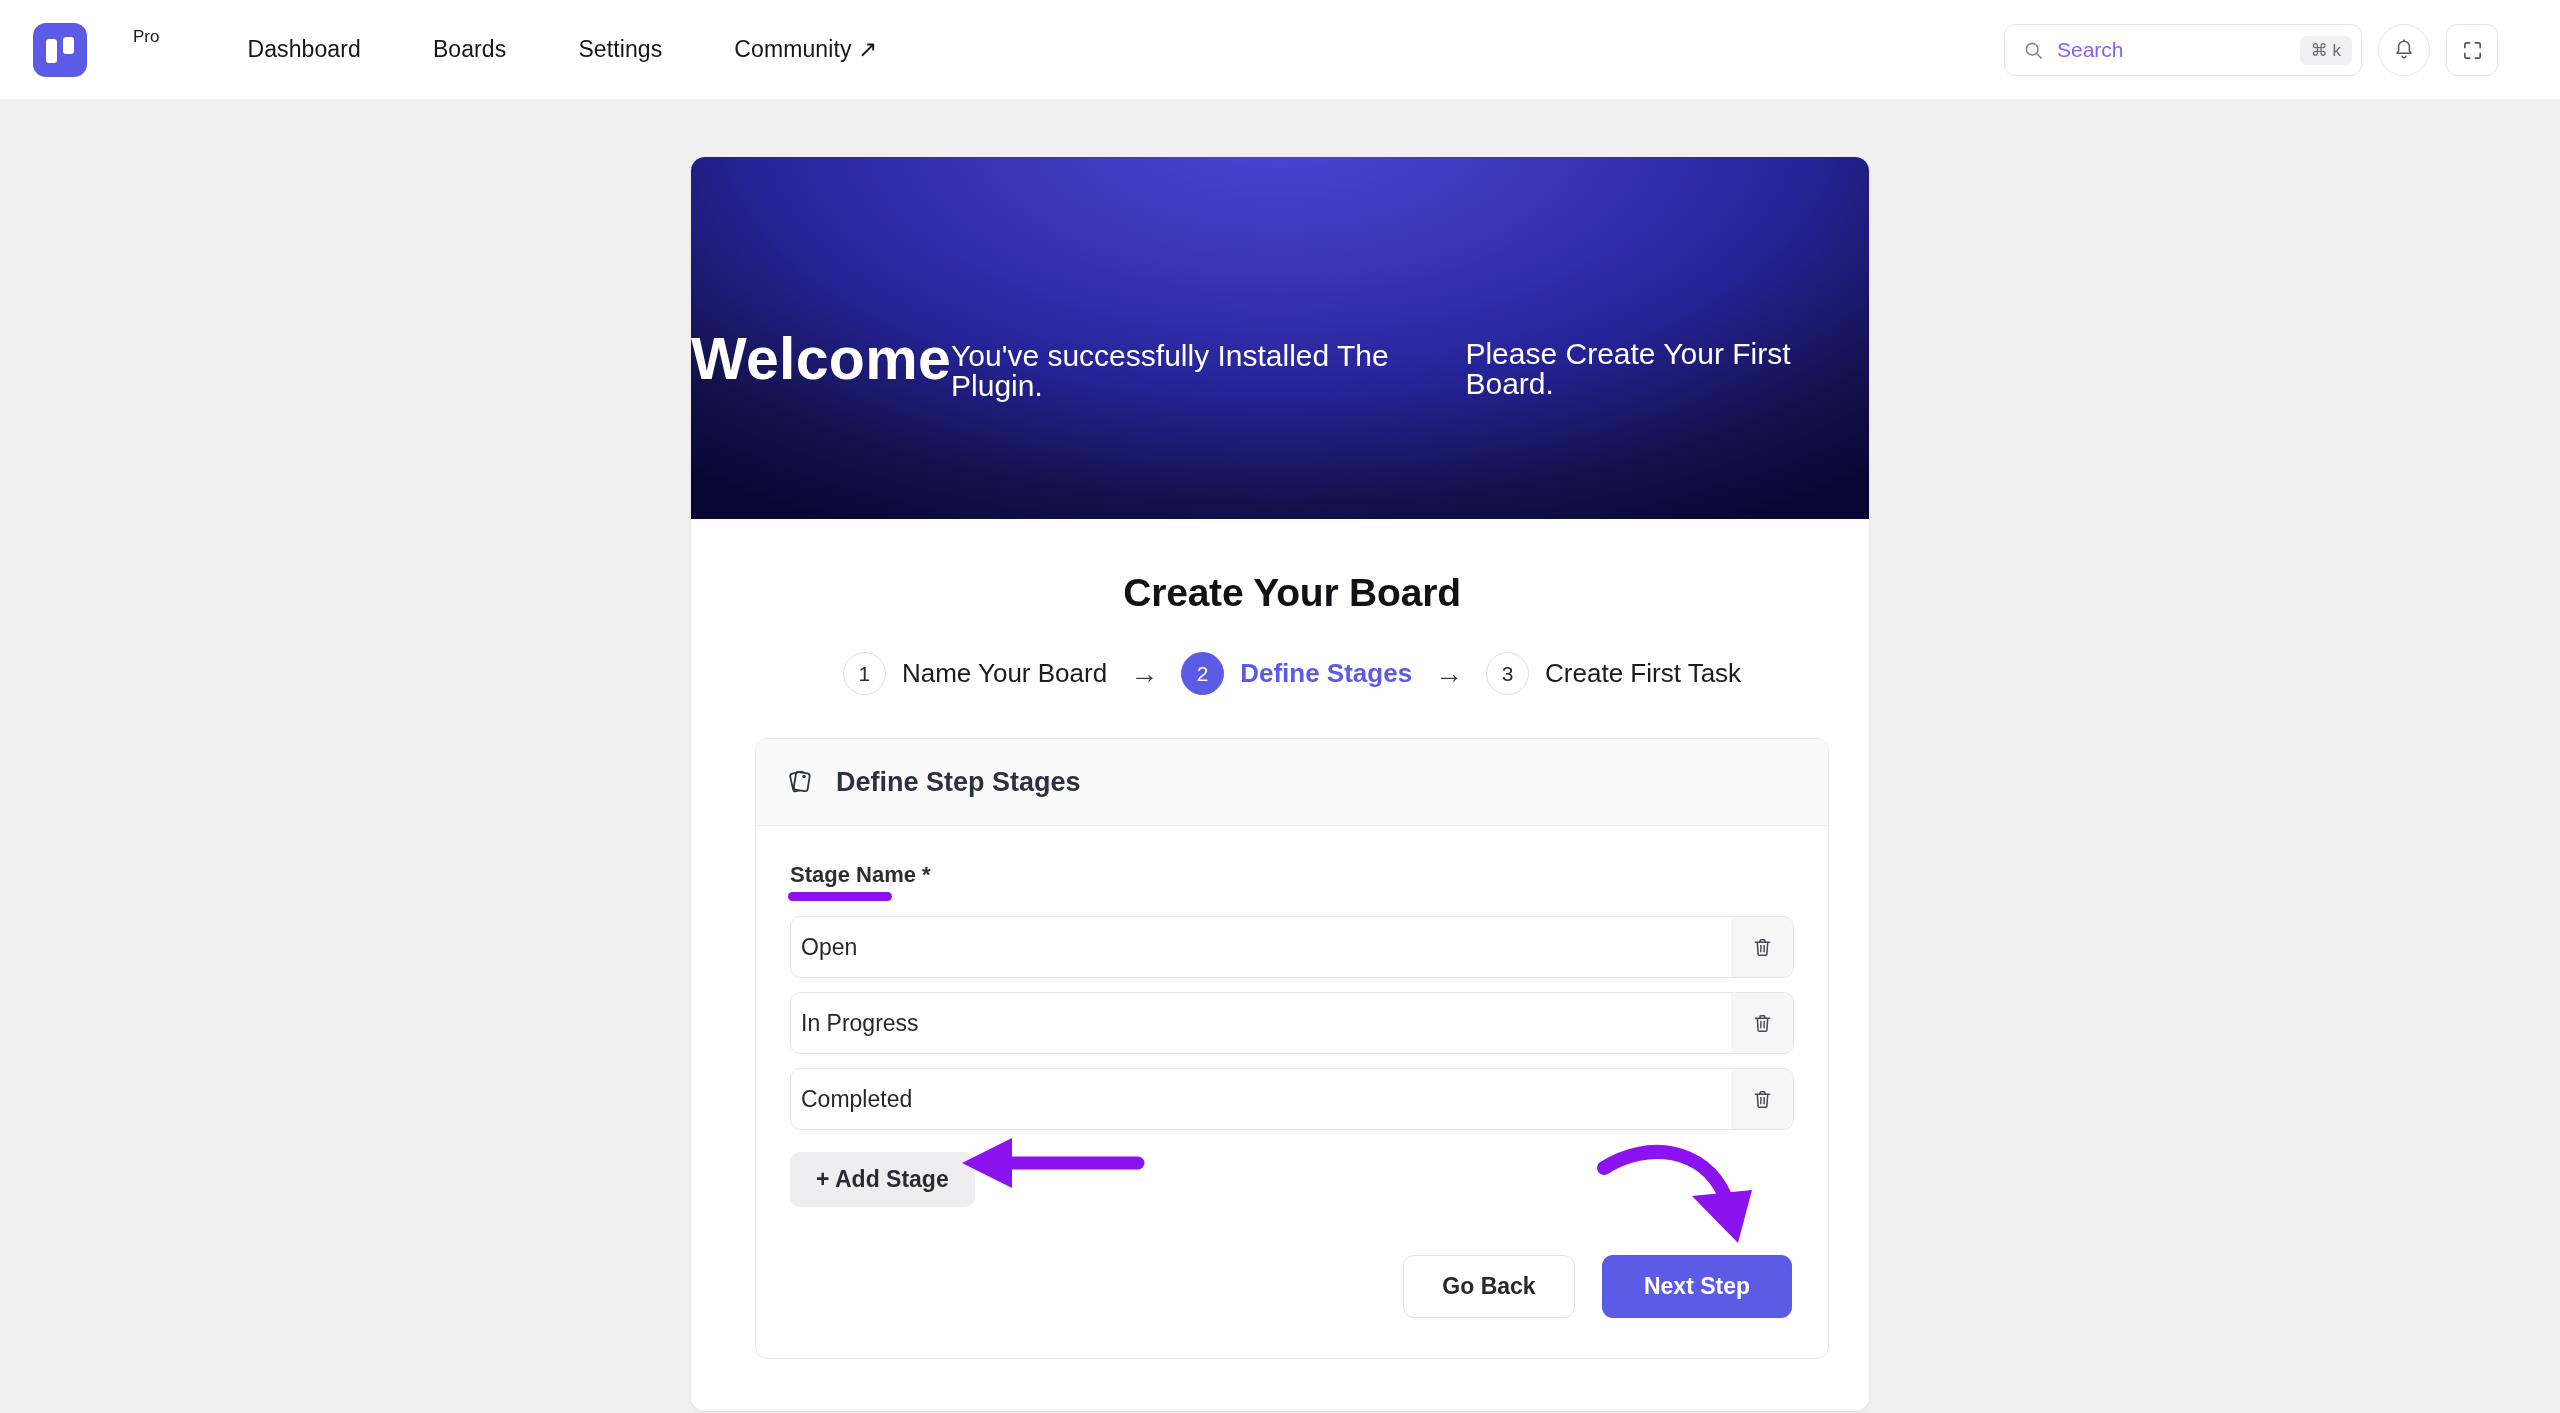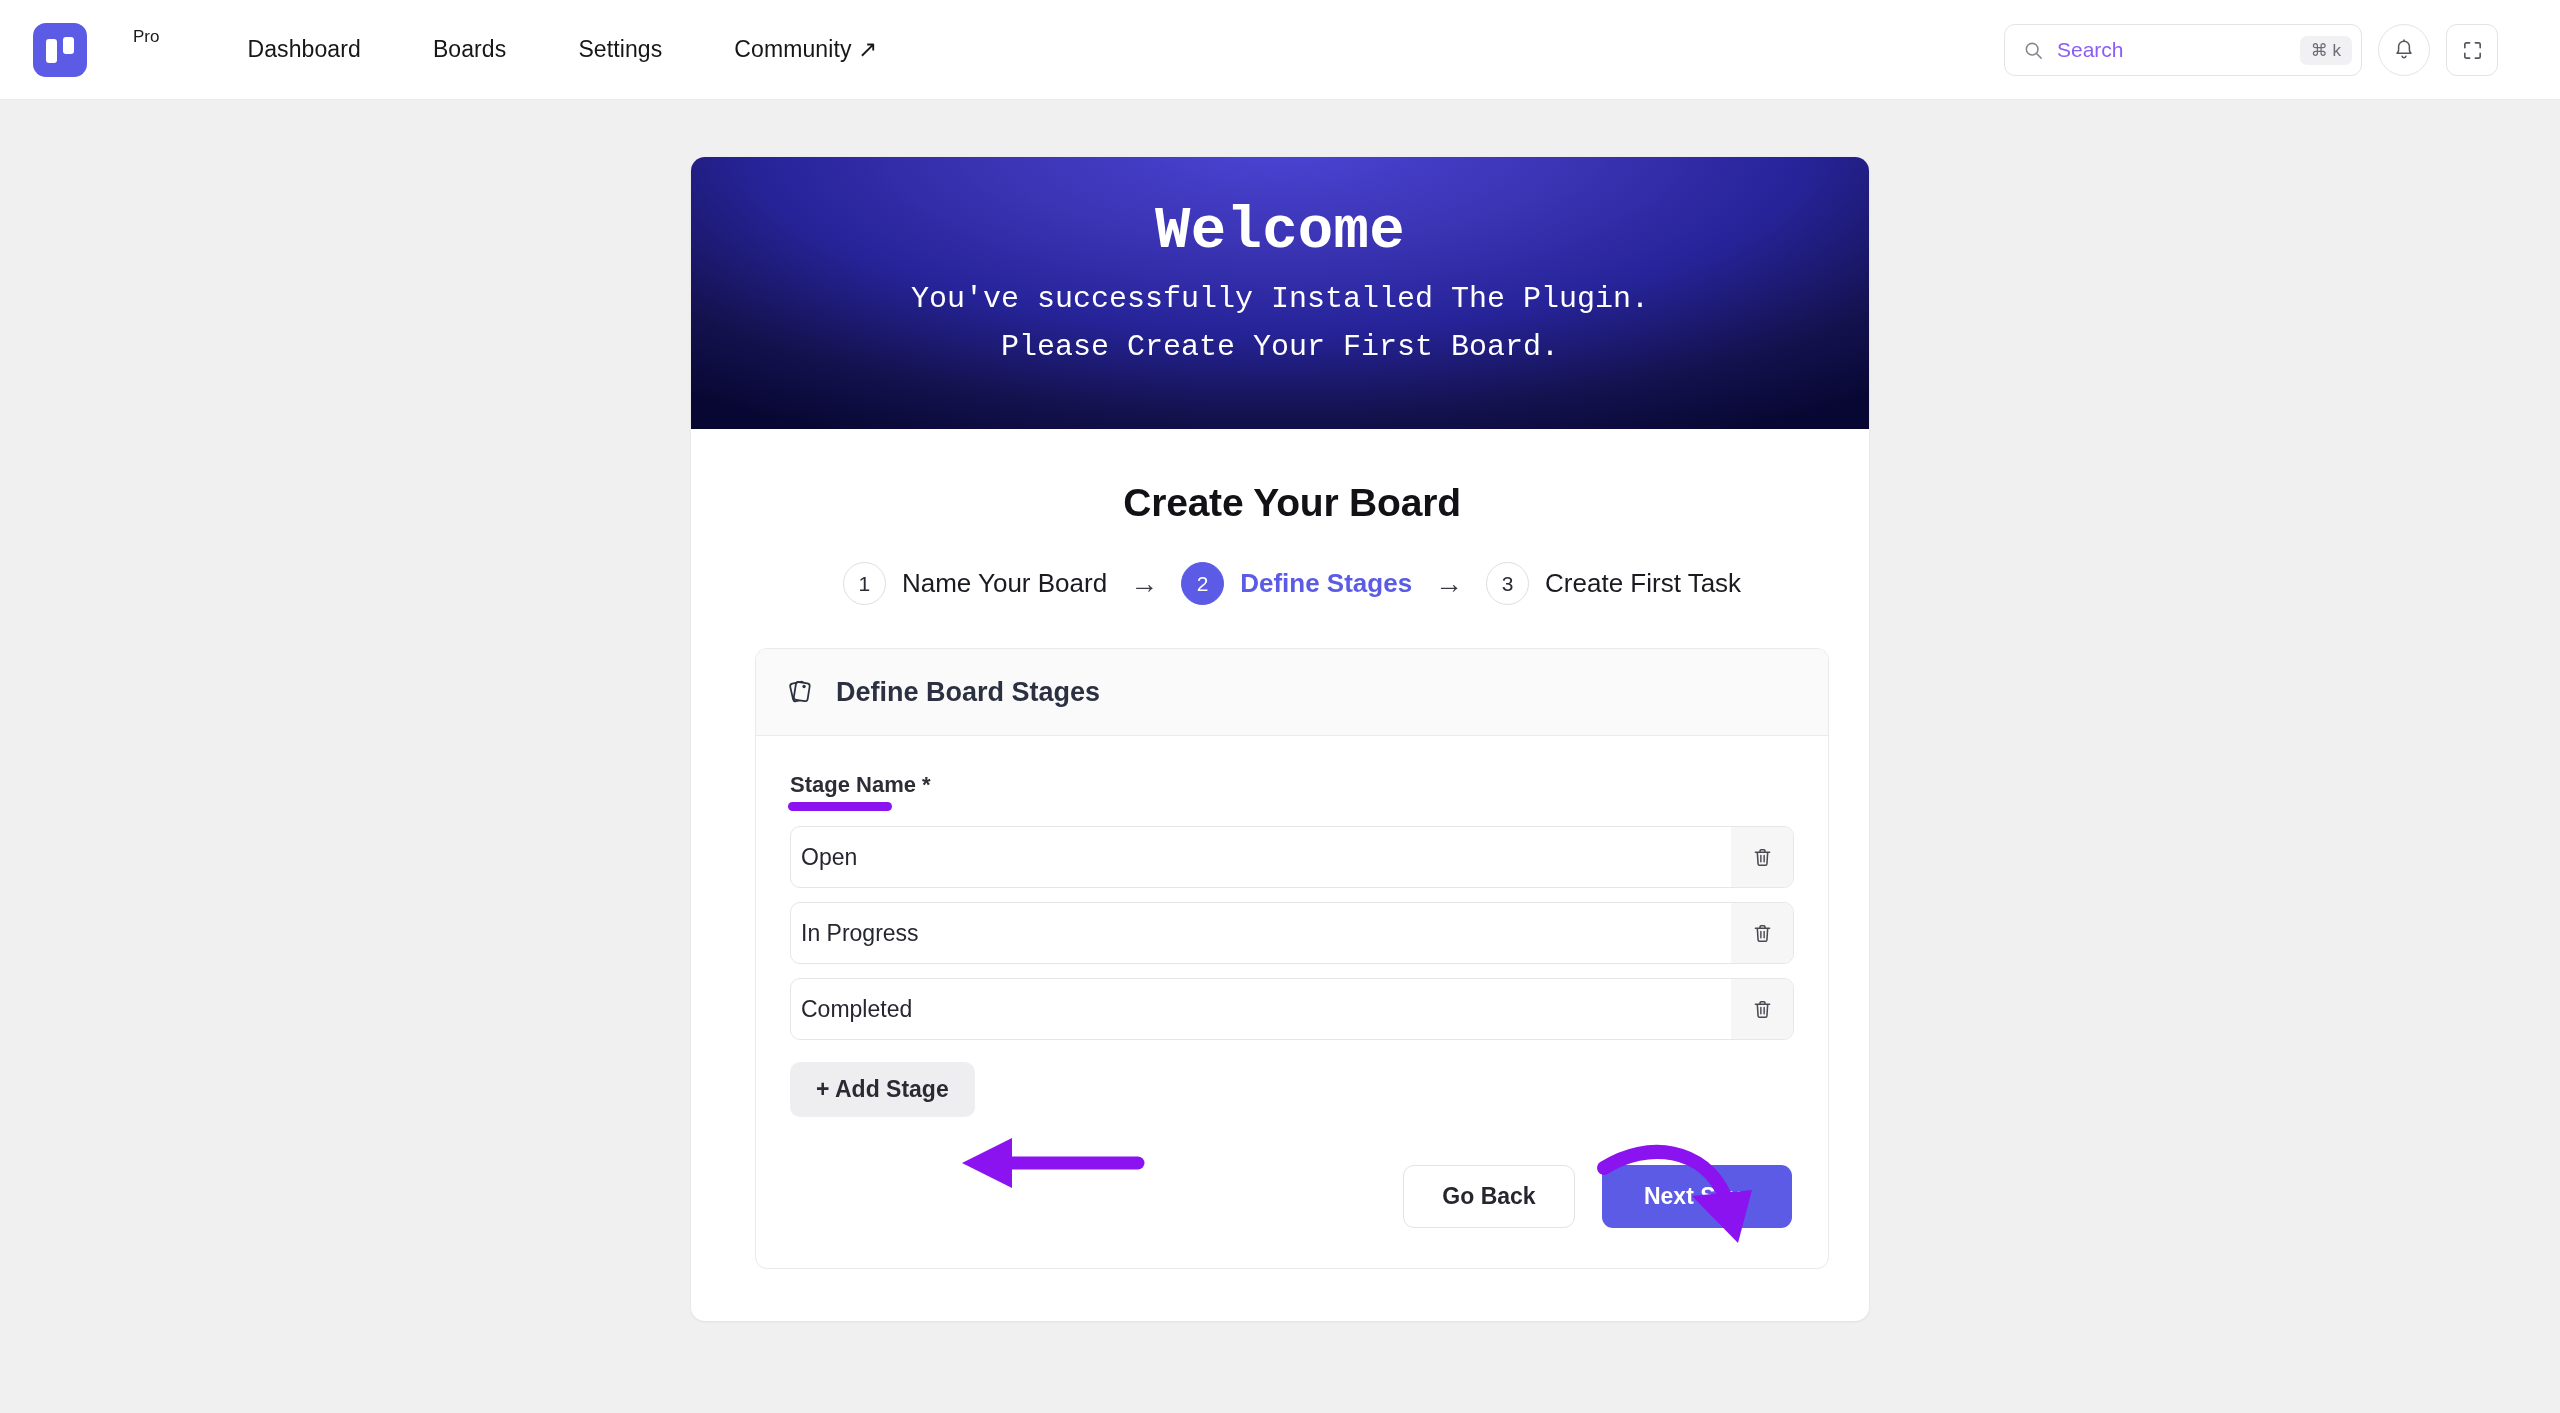--- a/index.html
+++ b/index.html
@@ -129,30 +129,29 @@
   .shell {
     width: 1178px;
     background: #ffffff;
     border-radius: 14px;
     overflow: hidden;
     box-shadow: 0 1px 3px rgba(0,0,0,.07);
   }
 
   
   .banner {
-    height: 272px;
+    height: 362px;
     background:
       radial-gradient(ellipse 78% 125% at 50% -8%, #4b46d8 0%, #3b34b4 32%, #262398 58%, #14124f 82%, #080733 100%);
     color: #fff;
     display: flex;
-    flex-direction: column;
+    flex-direction: row;
     align-items: center;
     justify-content: flex-start;
     padding-top: 44px;
-    font-family: Liberation Mono, monospace;
   }
   .banner h1 {
     font-size: 59px;
     font-weight: bold;
     letter-spacing: .3px;
     line-height: 1.05;
   }
   .banner p {
     font-size: 30px;
     font-weight: 400;
@@ -407,21 +406,21 @@
         </div>
       </div>
 
       <div class="card">
         <div class="card-head">
           <svg width="31" height="31" viewBox="0 0 28 28" fill="none">
             <rect x="2.4" y="6.6" width="12.6" height="16.2" rx="2.4" transform="rotate(-13 2.4 6.6)" stroke="#2c3142" stroke-width="1.6"></rect>
             <rect x="8.4" y="4.2" width="12.6" height="16.2" rx="2.4" transform="rotate(9 8.4 4.2)" stroke="#2c3142" stroke-width="1.6" fill="#fafafa"></rect>
             <circle cx="15.4" cy="8.6" r="1.5" fill="#2c3142"></circle>
           </svg>
-          <div class="card-head-title">Define Board Stages</div>
+          <div class="card-head-title">Define Step Stages</div>
         </div>
 
         <div class="card-body">
 
           <div class="field-label-wrap">
             <span class="field-label">Stage Name *</span>
             <span class="label-underline"></span>
           </div>
 
           <div class="stage-list">

